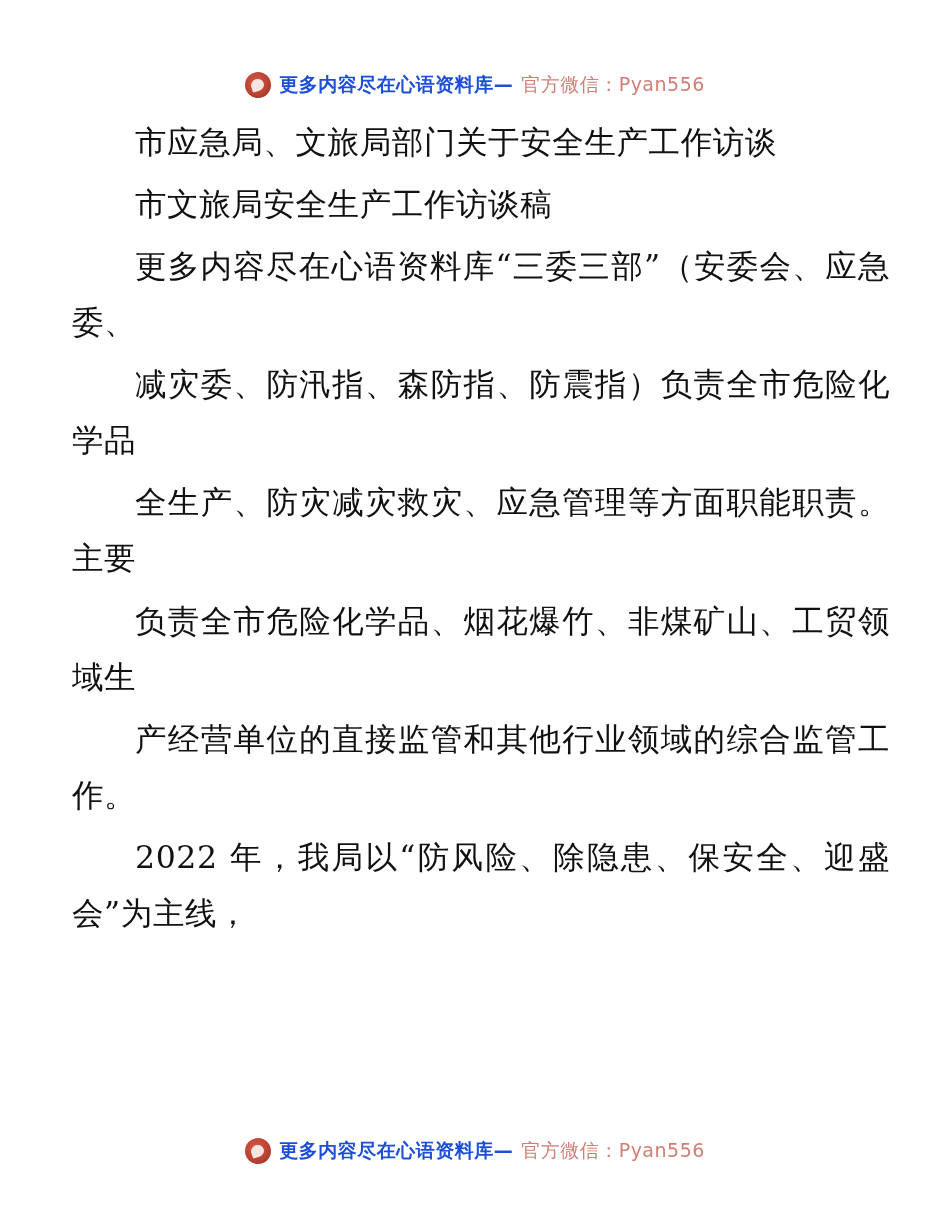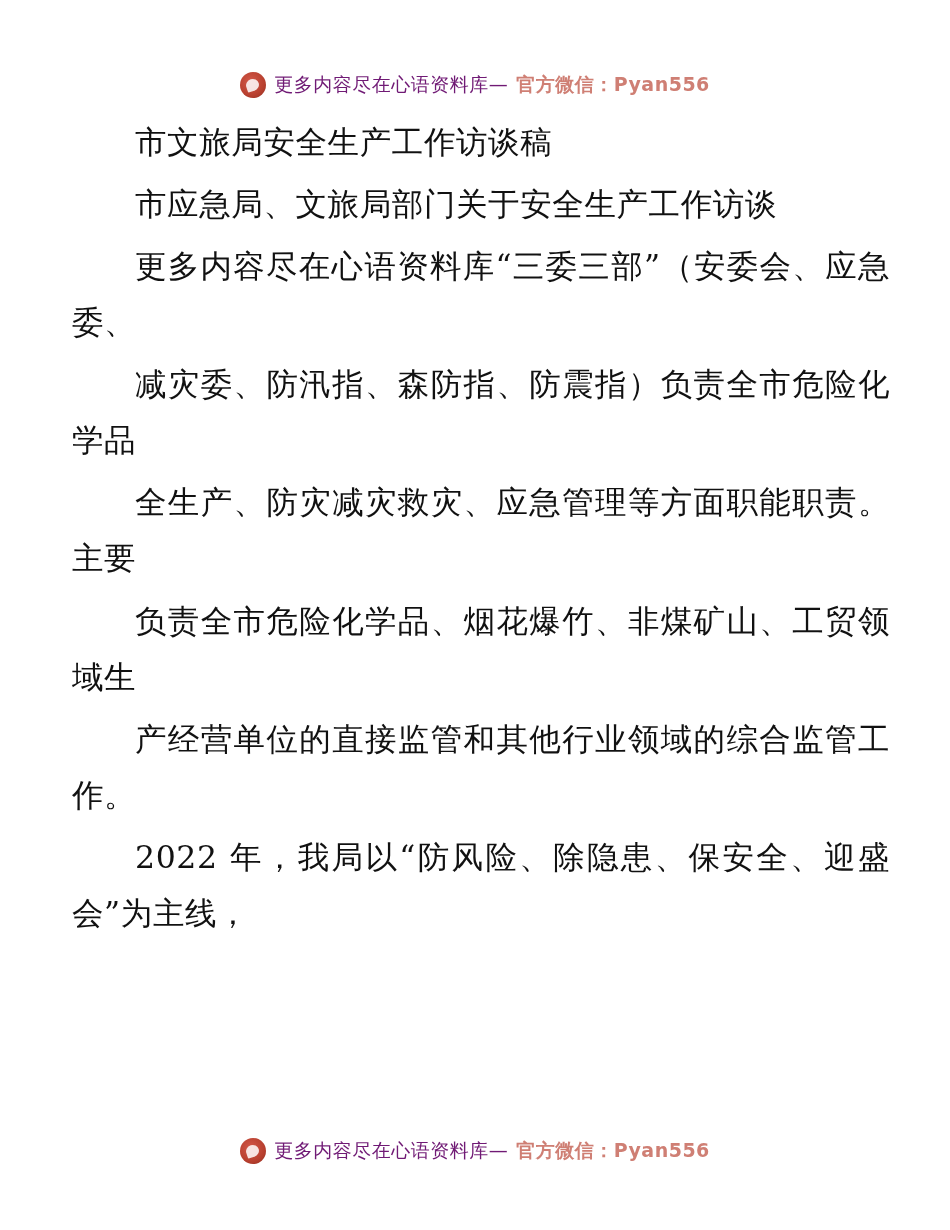--- a/index.html
+++ b/index.html
@@ -56,26 +56,26 @@
     top: 7px;
     width: 13px;
     height: 12px;
     border-radius: 50% 50% 50% 10%;
     background: #ffffff;
     opacity: .85;
     transform: rotate(-18deg);
   }
 
   .wm-text-main {
-    color: #701a75;
-    font-weight: normal;
+    color: #1d4ed8;
+    font-weight: bold;
   }
   .wm-text-sub {
     color: #cf7f74;
-    font-weight: bold;
+    font-weight: normal;
   }
 
   
   .doc-body {
     flex: 1 1 auto;
     padding: 16px 60px 0 72px;
     box-sizing: border-box;
   }
 
   .para {
@@ -93,22 +93,22 @@
 
 <div class="page">
 
   <div class="watermark top">
     <span class="wm-logo"></span>
     <span class="wm-text-main">更多内容尽在心语资料库—</span>
     <span class="wm-text-sub">官方微信：Pyan556</span>
   </div>
 
   <div class="doc-body">
+    <p class="para">市应急局、文旅局部门关于安全生产工作访谈</p>
     <p class="para">市文旅局安全生产工作访谈稿</p>
-    <p class="para">市应急局、文旅局部门关于安全生产工作访谈</p>
     <p class="para">更多内容尽在心语资料库“三委三部”（安委会、应急委、</p>
     <p class="para">减灾委、防汛指、森防指、防震指）负责全市危险化学品</p>
     <p class="para">全生产、防灾减灾救灾、应急管理等方面职能职责。主要</p>
     <p class="para">负责全市危险化学品、烟花爆竹、非煤矿山、工贸领域生</p>
     <p class="para">产经营单位的直接监管和其他行业领域的综合监管工作。</p>
     <p class="para">2022 年，我局以“防风险、除隐患、保安全、迎盛会”为主线，</p>
   </div>
 
   <div class="watermark bottom">
     <span class="wm-logo"></span>

